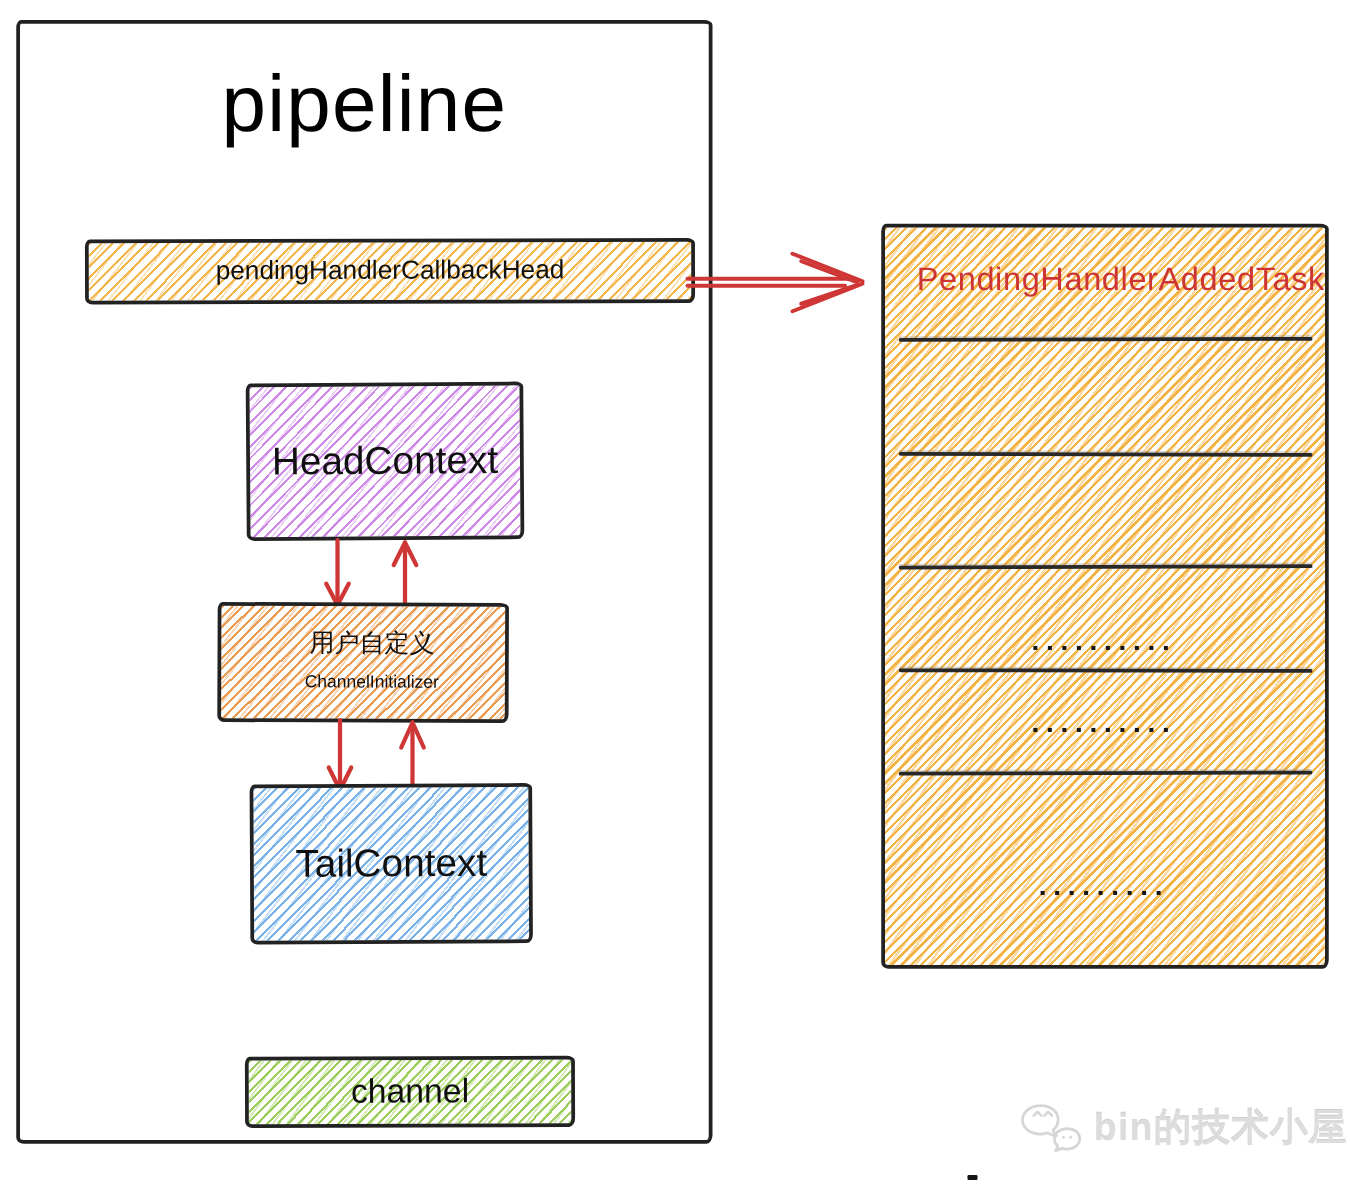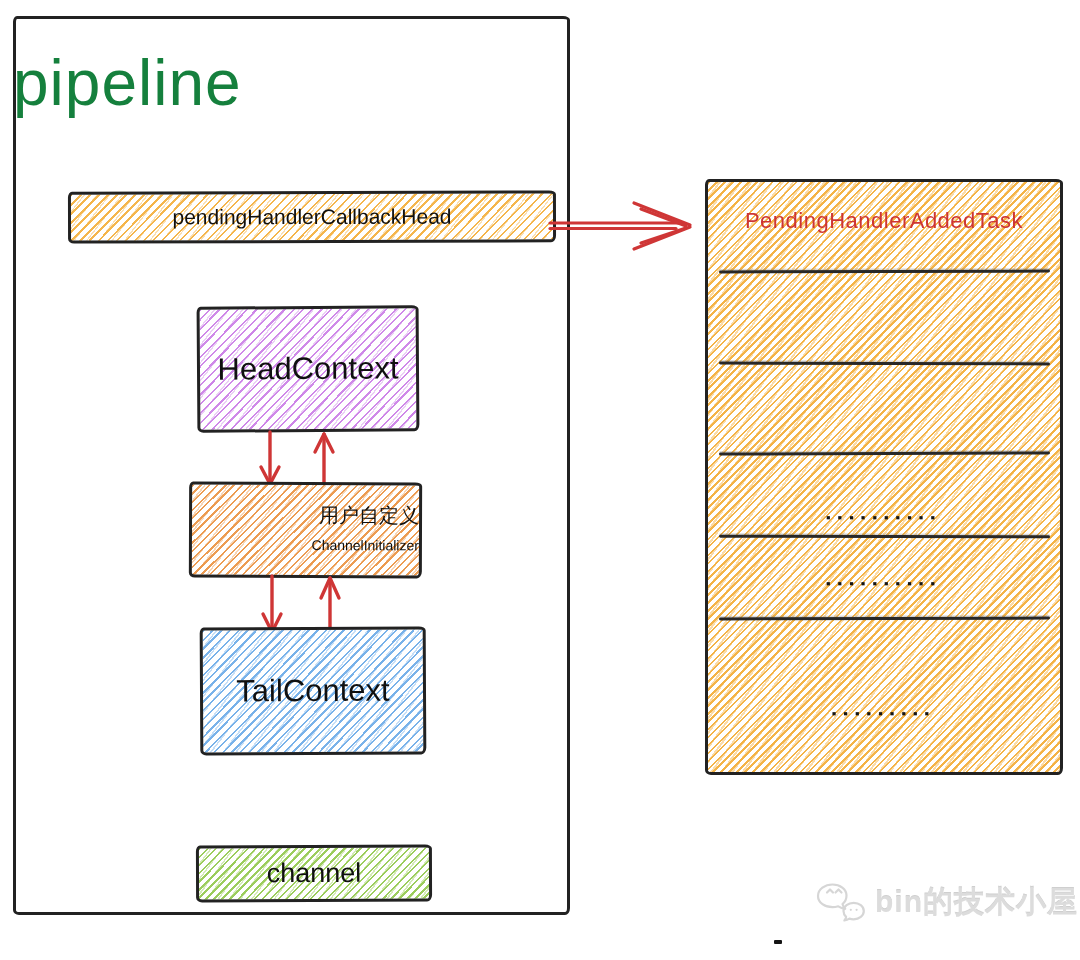--- a/index.html
+++ b/index.html
@@ -42,50 +42,50 @@
       repeating-linear-gradient(128deg, rgba(128,184,238,.45) 0 1.5px, transparent 1.5px 10px);
   }
   .h-green{
     background-image:
       repeating-linear-gradient(135deg, rgba(148,201,80,.92) 0 1.7px, transparent 1.7px 5.7px),
       repeating-linear-gradient(127deg, rgba(160,210,95,.45) 0 1.5px, transparent 1.5px 9px);
   }
 
   .pipeline-box{left:13px;top:16px;width:557px;height:899px;border-width:3.5px;}
   .pipeline-title{
-    left:13px;top:46px;width:557px;text-align:left;
-    font-size:64px;letter-spacing:1px;color:#15803d;
+    left:13px;top:46px;width:557px;text-align:center;
+    font-size:64px;letter-spacing:1px;color:#000000;
   }
   .pending-bar{
     left:68px;top:191px;width:488px;height:52px;
     display:flex;align-items:center;justify-content:center;
     transform:rotate(-.15deg);
   }
   .pending-bar span{font-size:21px;color:#101010;}
 
   .node{display:flex;align-items:center;justify-content:center;color:#101010;}
   .node-head{left:197px;top:306px;width:222px;height:126px;font-size:31px;transform:rotate(-.4deg);}
   .node-init{
-    left:189px;top:482px;width:233px;height:96px;
-    flex-direction:column;align-items:flex-end;justify-content:center;
+    left:174px;top:482px;width:233px;height:96px;
+    flex-direction:column;align-items:center;justify-content:center;
     padding-left:14px;box-sizing:border-box;transform:rotate(.2deg);
   }
   .node-init .l1{font-size:20px;line-height:29px;}
   .node-init .l2{font-size:14px;line-height:30px;}
   .node-tail{left:200px;top:627px;width:226px;height:128px;font-size:31px;transform:rotate(-.3deg);}
-  .node-channel{left:196px;top:845px;width:236px;height:57px;font-size:27px;transform:rotate(-.2deg);}
+  .node-channel{left:196px;top:845px;width:264px;height:57px;font-size:27px;transform:rotate(-.2deg);}
 
   .task-title{
     left:705px;top:112px;width:360px;text-align:center;
     font-size:38px;font-weight:500;color:#c62b2b;letter-spacing:2px;
   }
   .task-box{left:705px;top:179px;width:358px;height:596px;border-width:3.5px;}
   .task-first{
-    position:absolute;left:0;top:26px;width:100%;text-align:center;
-    font-size:22px;color:#cd3434;letter-spacing:.5px;
+    position:absolute;left:0;top:26px;width:100%;text-align:right;
+    font-size:26px;color:#cd3434;letter-spacing:.5px;
   }
   .tline{
     position:absolute;left:3%;width:94%;height:3px;background:#282828;border-radius:2px;
     box-shadow:0 -1.5px 0 rgba(120,120,120,.28);
   }
   .tdots{
     position:absolute;left:0;width:100%;height:16px;line-height:16px;text-align:center;
     font-size:13px;letter-spacing:7px;color:#151515;
   }
   .flow-arrow{left:548px;top:198px;}

